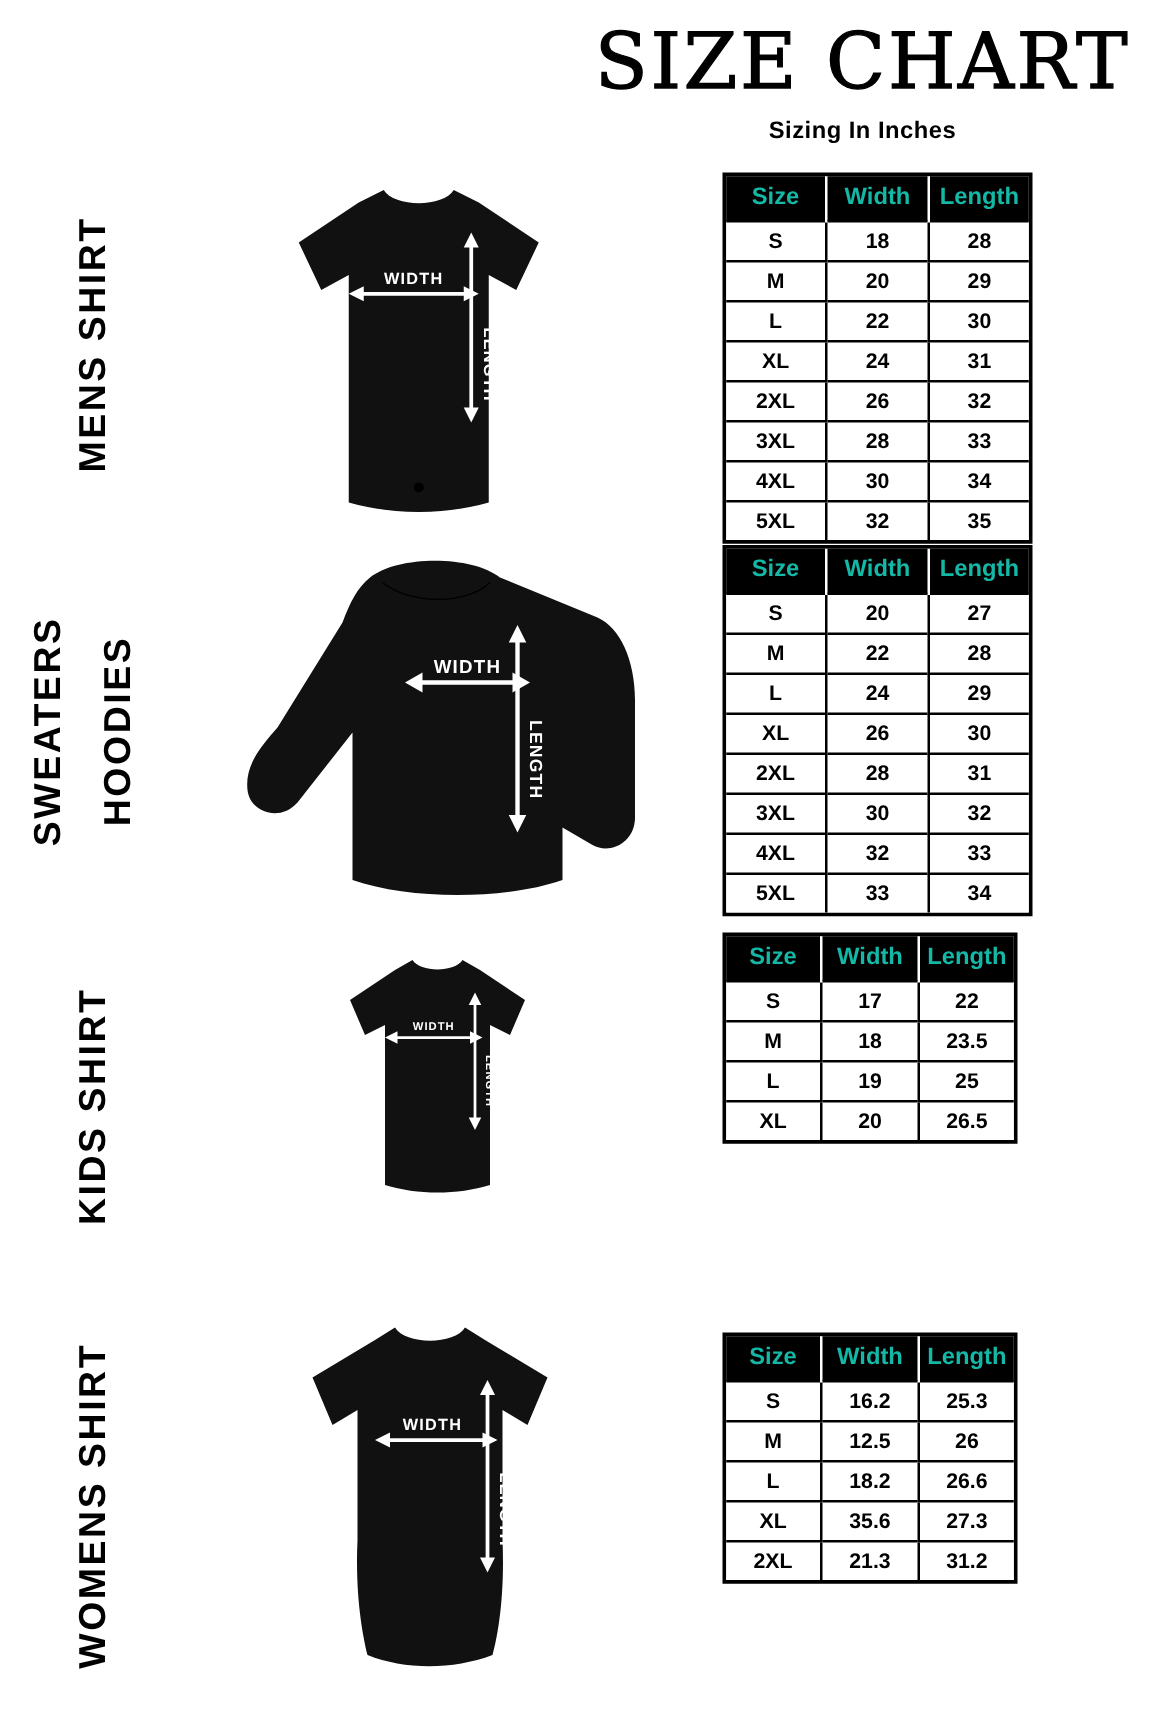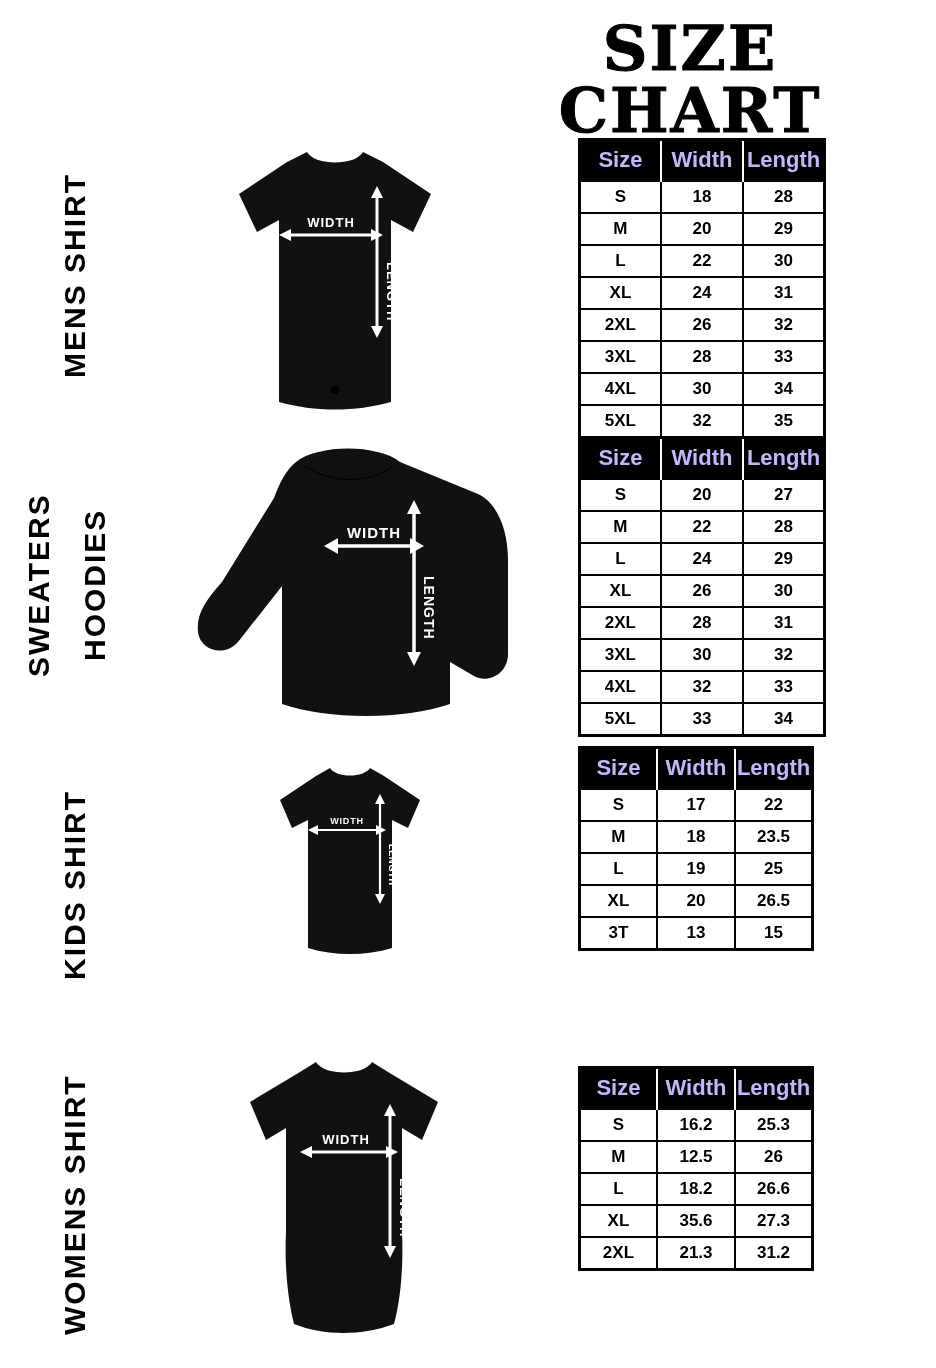--- a/index.html
+++ b/index.html
@@ -30,21 +30,21 @@
 
   .title-block {
     position: absolute;
     left: 470px;
     top: 18px;
     width: 440px;
     text-align: center;
   }
   .size-chart-title {
     font-family: "DejaVu Serif", serif;
-    font-weight: 700;
+    font-weight: 400;
     font-size: 62px;
     letter-spacing: 2px;
     line-height: 1;
     -webkit-text-stroke: 1px #000;
   }
   .sizing-sub {
     margin-top: 14px;
     font-weight: 700;
     font-size: 19px;
     letter-spacing: 0.4px;
@@ -74,23 +74,23 @@
     position: absolute;
     border: 3px solid #000;
     background: #fff;
   }
   table {
     border-collapse: collapse;
     width: 100%;
   }
   th {
     background: #000;
-    color: #c4b5fd;
-    font-weight: 700;
-    font-size: 22px;
+    color: #14b8a6;
+    font-weight: 700;
+    font-size: 19px;
     padding: 6px 0 7px 0;
     text-align: center;
     border-right: 2px solid #fff;
   }
   th:last-child { border-right: none; }
   td {
     font-size: 17px;
     font-weight: 700;
     text-align: center;
     padding: 5px 0 5px 0;
@@ -319,25 +319,20 @@
         <tr>
             <td>L</td>
             <td>19</td>
             <td>25</td>
           </tr>
         <tr>
             <td>XL</td>
             <td>20</td>
             <td>26.5</td>
           </tr>
-        <tr>
-            <td>3T</td>
-            <td>13</td>
-            <td>15</td>
-          </tr>
       </tbody>
     </table>
   </div>
 </div>
 
 <div class="section" style="height:330px;">
 
   <div class="sec-label" style="left:58px; top:20px; height:290px;">WOMENS SHIRT</div>
 
   <div class="garment" style="left:212px; top:12px;">

